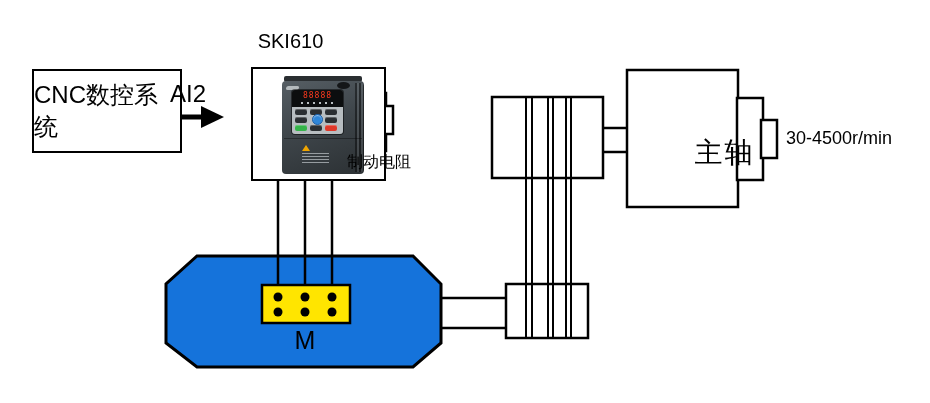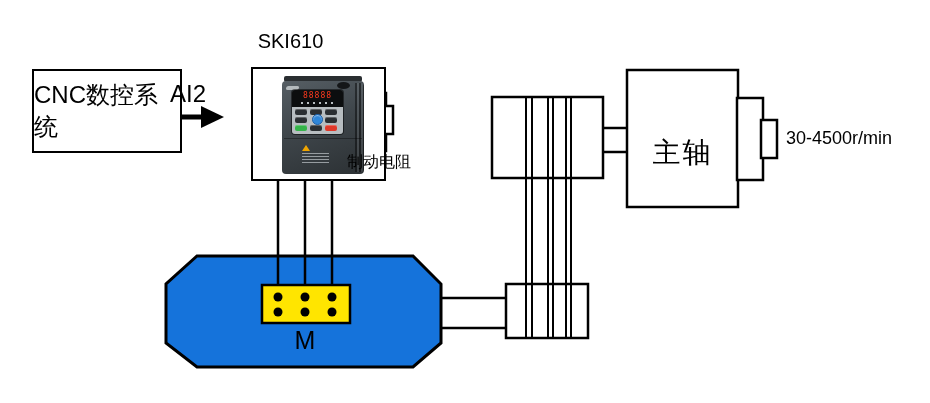--- a/index.html
+++ b/index.html
@@ -21,21 +21,21 @@
   .pin{fill:var(--line,#000);stroke:none;}
   .resistor{fill:#fff;stroke:var(--line,#000);stroke-width:2.5px;}
   .box{position:absolute;border:2px solid var(--line,#000);background:#fff;box-sizing:border-box;margin-left:28px;}
   .lbl{position:absolute;white-space:nowrap;}
   .cnc-box{left:4px;top:69px;width:150px;height:84px;display:flex;align-items:center;justify-content:center;}
   .cnc-box span{font-size:24px;}
   .ai2{left:164px;top:80px;width:48px;text-align:center;font-size:24px;}
   .ski{left:223px;top:30px;width:135px;text-align:center;font-size:20px;}
   .brake-lbl{left:347px;top:152px;font-size:16px;}
   .m-lbl{left:270px;top:326px;width:70px;text-align:center;font-size:25px;}
-  .spindle-lbl{left:627px;top:70px;width:111px;height:165px;display:flex;align-items:center;justify-content:center;font-size:28px;letter-spacing:2px;}
+  .spindle-lbl{left:627px;top:70px;width:111px;height:165px;display:flex;align-items:center;justify-content:center;font-size:28px;letter-spacing:2px;padding-left:42px;}
   .rpm-lbl{left:786px;top:128px;font-size:18px;}
 
   
   .vfd-box{left:223px;top:67px;width:135px;height:114px;}
   .vfd-mount{position:absolute;left:31px;top:7px;width:78px;height:6px;background:var(--vfd-body-dark,#2A2E31);border-radius:2px;}
   .vfd-body{position:absolute;left:29px;top:12px;width:82px;height:93px;border-radius:4px;
     background:linear-gradient(160deg,#565e64 0%,var(--vfd-body,#3F464B) 45%,#2c3134 100%);}
   .vfd-fins{position:absolute;right:0;top:2px;width:9px;height:89px;border-radius:0 4px 4px 0;
     background:repeating-linear-gradient(90deg,rgba(0,0,0,.45) 0 2px,rgba(255,255,255,.08) 2px 4px);}
   .vfd-hole{position:absolute;left:55px;top:1px;width:13px;height:7px;background:#141618;border-radius:50%;}

